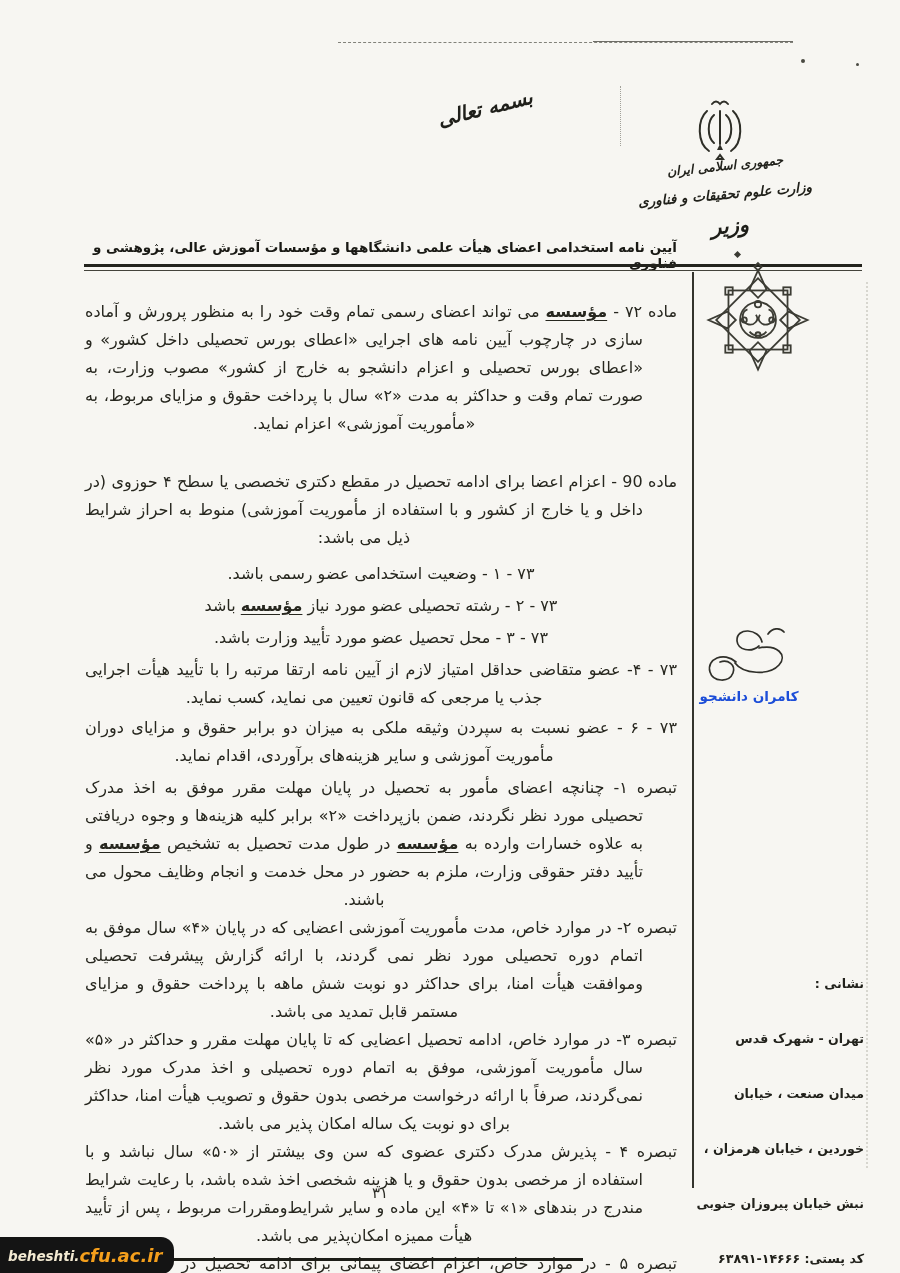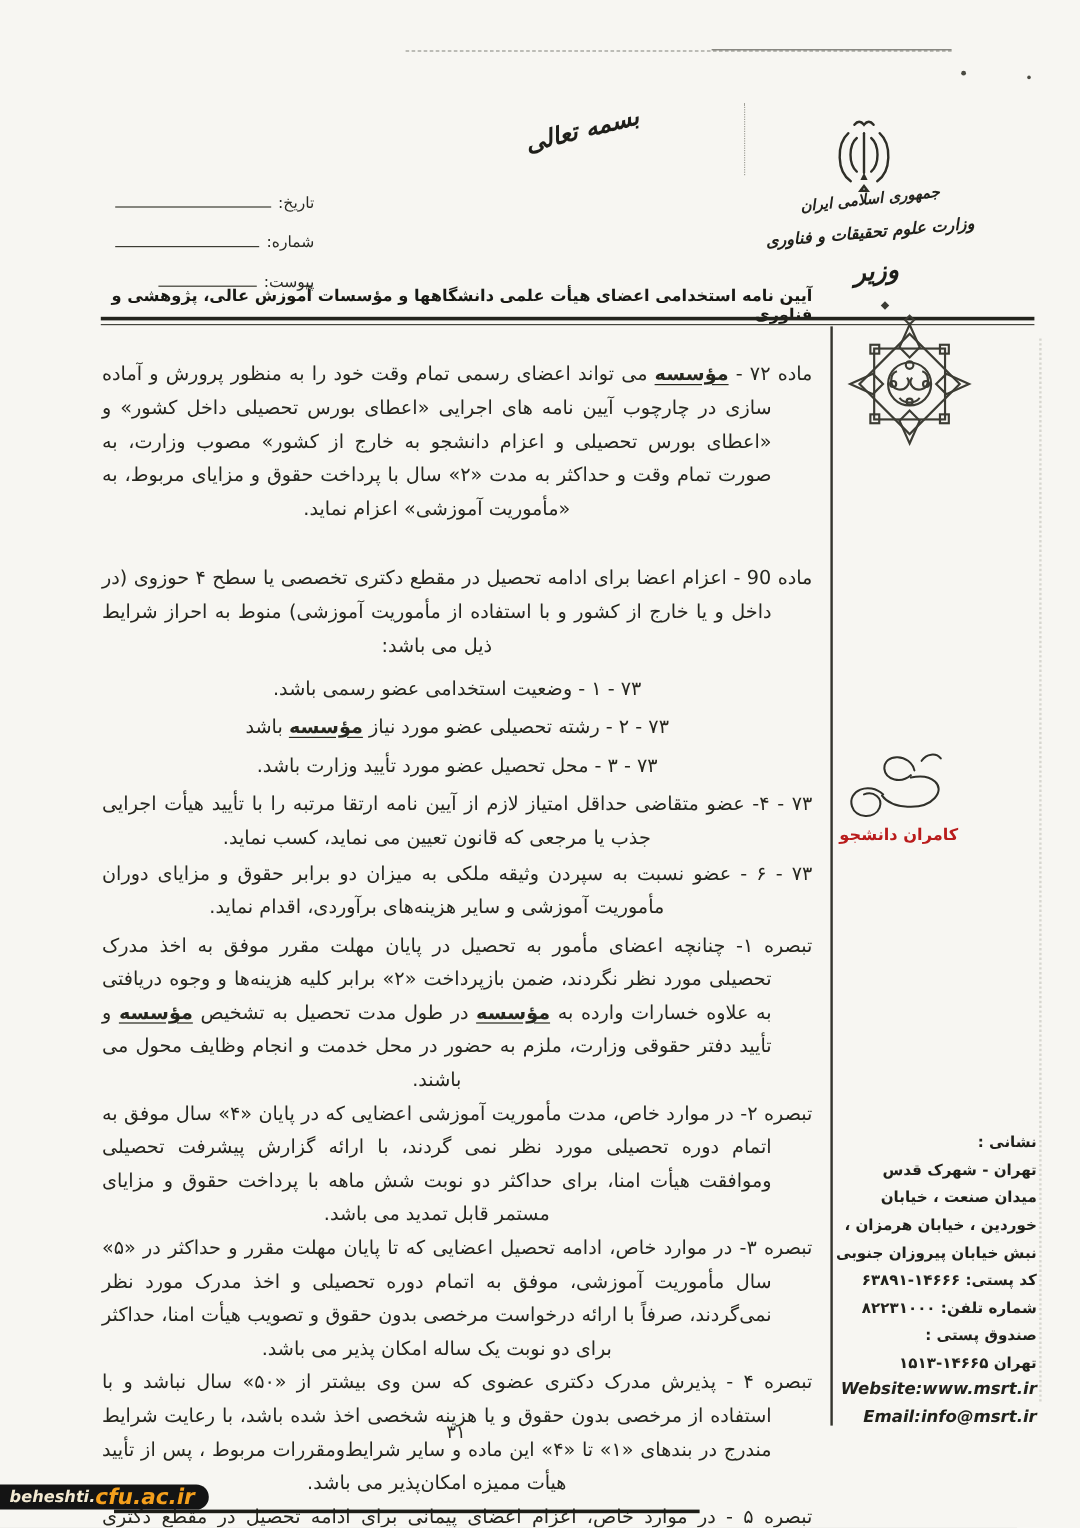--- a/index.html
+++ b/index.html
@@ -48,43 +48,43 @@
   .rule2{left:84px;top:270px;width:778px;height:1.2px;background:#44443c;}
 
   
   .vline{position:absolute;left:692px;top:272px;width:2px;height:916px;background:#34342d;}
   .vdots{position:absolute;left:866px;top:282px;height:886px;width:0;border-left:2px dotted #c6c6bd;opacity:.65;}
 
   
   .ornament{position:absolute;left:700px;top:260px;width:116px;height:120px;}
   .signature{position:absolute;left:698px;top:616px;width:104px;height:76px;}
   .sig-name{position:absolute;left:686px;top:688px;width:126px;text-align:center;
-    font-weight:bold;font-size:13.5px;color:#b91c1c;}
+    font-weight:bold;font-size:13.5px;color:#1d4ed8;}
   .addr{position:absolute;left:694px;top:940px;width:170px;direction:rtl;text-align:right;}
-  .addr-line{font-size:12.6px;font-weight:bold;line-height:23px;white-space:nowrap;color:#22221c;}
+  .addr-line{font-size:12.6px;font-weight:bold;line-height:23px;white-space:nowrap;color:#22221c;margin-top:32px;}
   .addr-line.latin{direction:ltr;font-style:italic;font-size:13.8px;text-align:right;}
 
   
   .doc-body{position:absolute;left:85px;top:298px;width:592px;direction:rtl;
     font-size:16px;line-height:28px;color:#27271f;}
   .para{text-align:justify;text-align-last:center;padding-right:34px;text-indent:-34px;margin:0;}
   .para:nth-child(2){margin-top:30px;}
   .para:nth-child(3){margin-top:8px;}
   .para:nth-child(4){margin-top:4px;}
   .para:nth-child(5){margin-top:4px;}
   .para:nth-child(6){margin-top:4px;}
   .para:nth-child(7){margin-top:2px;}
   .para:nth-child(8){margin-top:4px;}
   .em{font-weight:bold;text-decoration:underline;text-underline-offset:3px;}
 
   
   .page-num{position:absolute;left:348px;top:1148px;width:64px;text-align:center;
     font-size:15px;letter-spacing:7px;color:#2c2c25;margin-top:36px;}
   .bottom-line{position:absolute;left:95px;top:1258px;width:488px;height:2.6px;background:#1d1d17;}
-  .watermark{position:absolute;left:0;top:1237px;height:21px;padding:0 12px 0 8px;
+  .watermark{position:absolute;left:0;top:1237px;height:37px;padding:0 12px 0 8px;
     background:#141414;border-radius:0 13px 13px 0;display:flex;align-items:center;}
   .wm1{font-style:italic;font-weight:bold;font-size:13.5px;color:#f3ead2;}
   .wm2{font-style:italic;font-weight:bold;font-size:18px;color:#f49f1c;}
 </style>
 </head>
 <body>
 
 <div class="page">
 
   <div class="top-dash"></div>
@@ -104,34 +104,20 @@
       <path d="M11 13 c-10 9 -10 32 2 40"></path>
       <path d="M37 13 c10 9 10 32 -2 40"></path>
       <path d="M24 57 l-3 4 h6 z" fill="none"></path>
     </svg>
   </div>
   <div class="org1">جمهوری اسلامی ایران</div>
   <div class="org2">وزارت علوم تحقیقات و فناوری</div>
   <div class="vazir">وزیر</div>
   <div class="vazir-mark"></div>
 
-  <div class="fields">
-      <div class="field-row">
-        <span class="field-label">تاریخ:</span>
-        <span class="field-line"></span>
-      </div>
-      <div class="field-row">
-        <span class="field-label">شماره:</span>
-        <span class="field-line"></span>
-      </div>
-      <div class="field-row shortline">
-        <span class="field-label">پیوست:</span>
-        <span class="field-line"></span>
-      </div>
-    </div>
 
   <div class="doc-title">آیین نامه استخدامی اعضای هیأت علمی دانشگاهها و مؤسسات آموزش عالی، پژوهشی و فناوری</div>
   <div class="rule rule1"></div>
   <div class="rule rule2"></div>
 
   <div class="vline"></div>
   <div class="vdots"></div>
 
   <div class="ornament">
     <svg viewBox="0 0 110 110" width="116" height="120" fill="none" stroke="#3c3c34" stroke-width="1.7">

